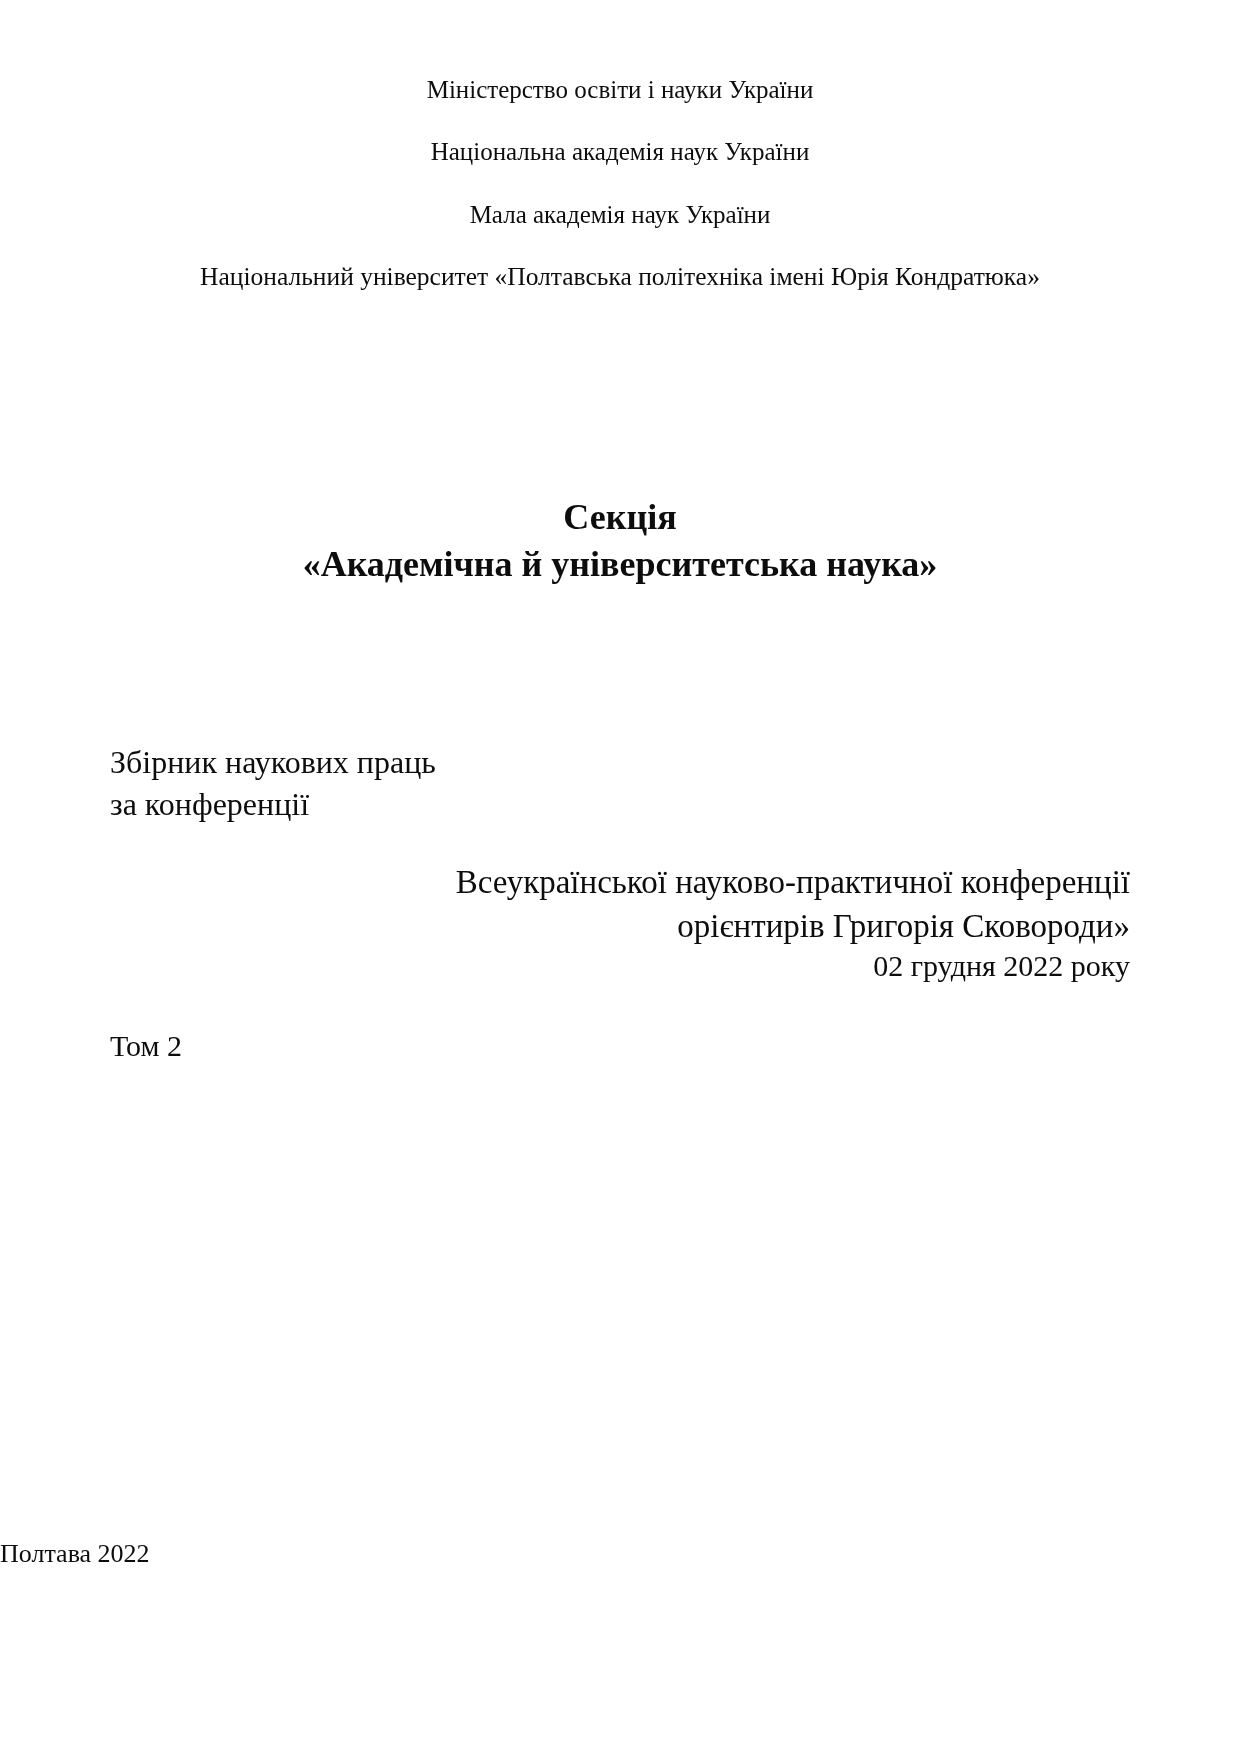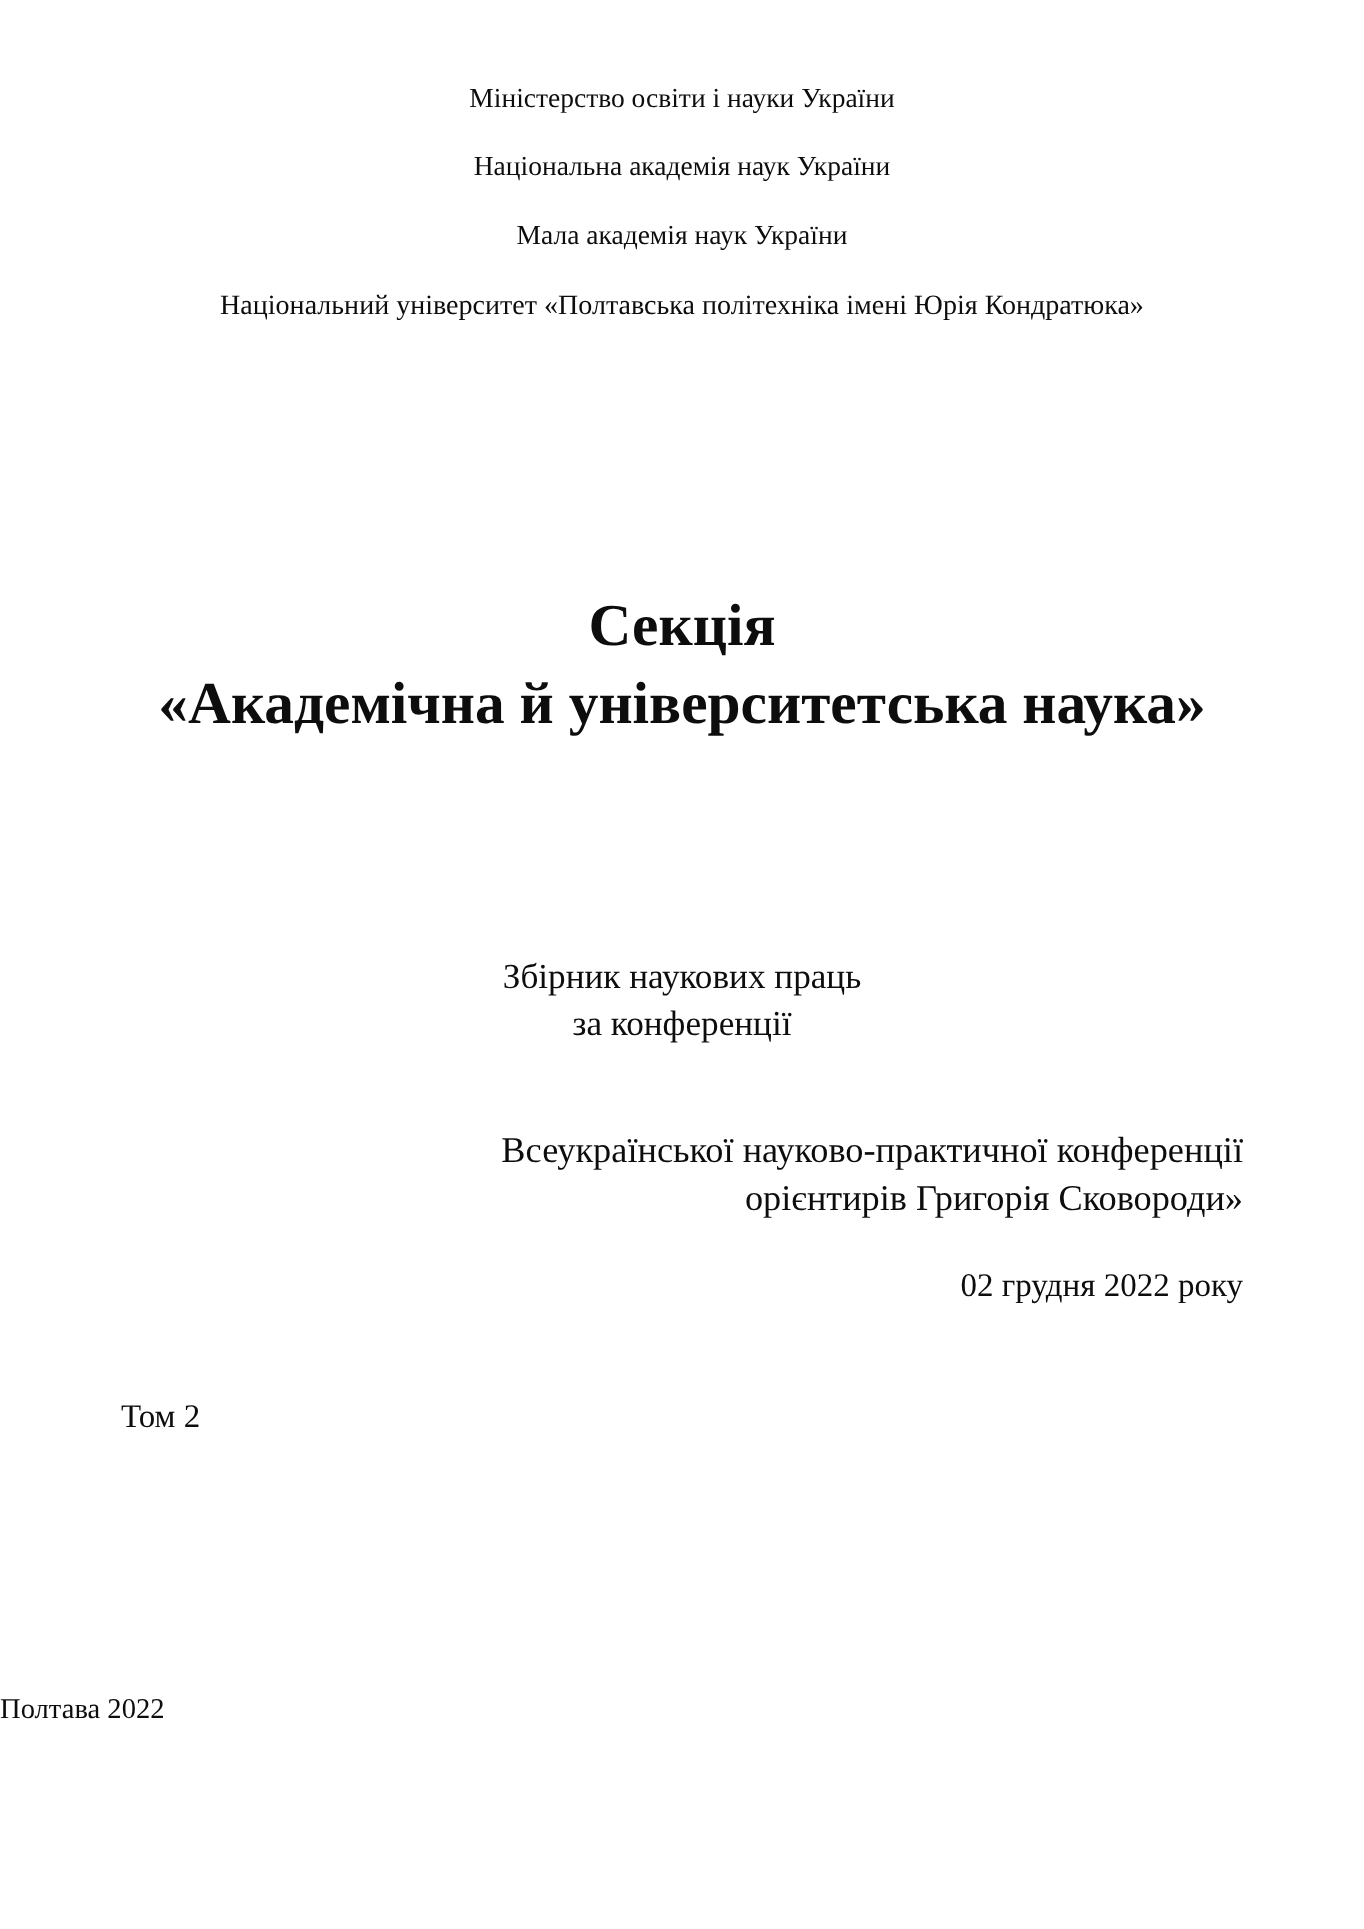--- a/index.html
+++ b/index.html
@@ -16,21 +16,20 @@
     overflow: hidden;
   }
   .page {
     width: 1240px;
     height: 1754px;
     box-sizing: border-box;
     padding: 74px 110px 40px 110px;
     display: flex;
     flex-direction: column;
     align-items: center;
-    gap: 39px;
   }
 
   
   .org-block {
     width: 100%;
     text-align: center;
   }
   .org-line {
     font-size: 25px;
     line-height: 1.25;
@@ -40,31 +39,31 @@
   .org-line.wide {
     font-size: 25.5px;
     margin-bottom: 0;
   }
 
   
   .section-title {
     width: 100%;
     text-align: center;
     font-weight: bold;
-    font-size: 54px;
+    font-size: 36px;
     line-height: 1.32;
     margin-top: 201px;
   }
   .section-title .t1 { display: block; }
   .section-title .t2 { display: block; }
 
   
   .collection {
     width: 100%;
-    text-align: center;
+    text-align: left;
     font-size: 32px;
     line-height: 1.33;
     margin-top: 152px;
   }
   .collection span { display: block; }
 
   
   .conference {
     width: 100%;
     text-align: right;

